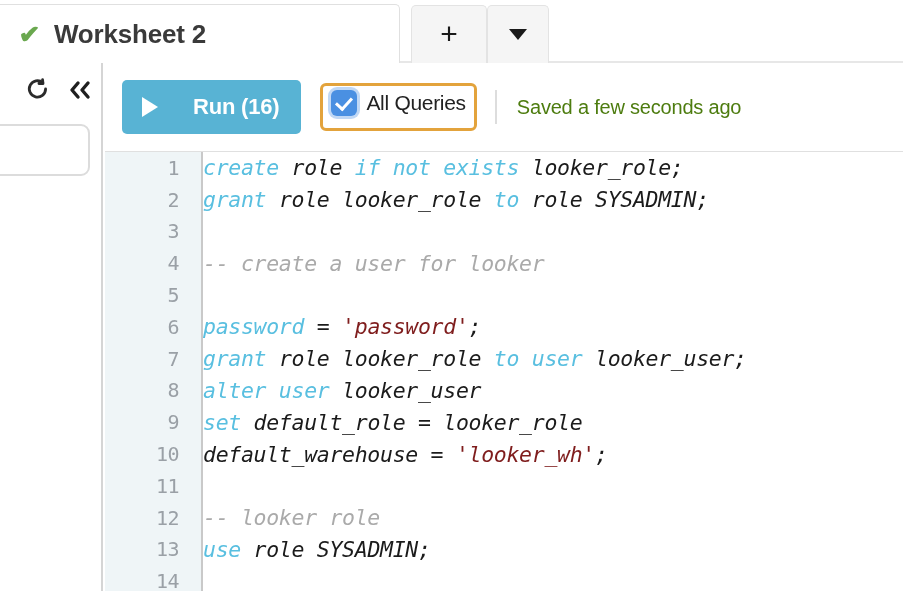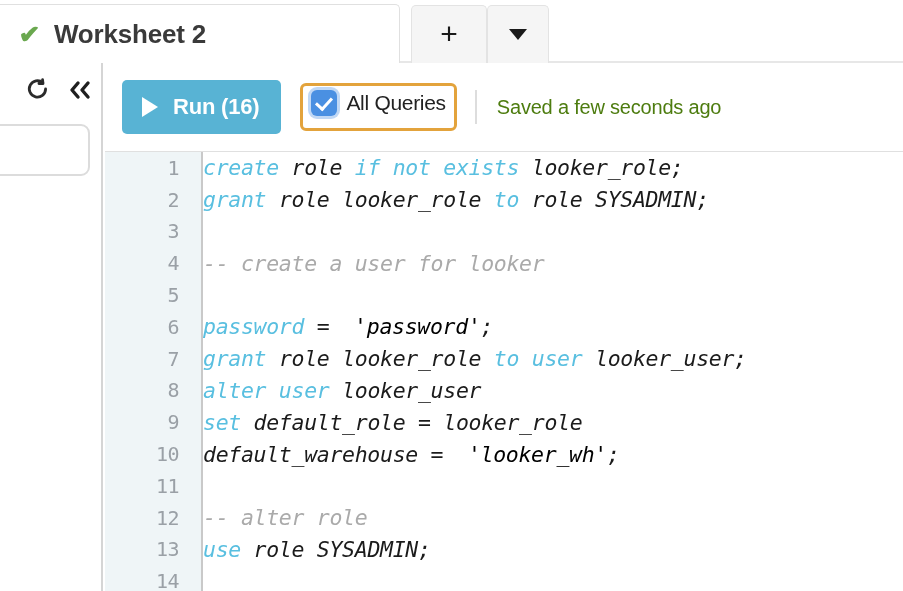--- a/index.html
+++ b/index.html
@@ -139,20 +139,21 @@
     border-radius: 5px;
     color: #ffffff;
     font-family: "Liberation Sans", sans-serif;
     font-size: 22px;
     font-weight: bold;
     display: flex;
     align-items: center;
     padding: 0 22px 0 20px;
     cursor: pointer;
     letter-spacing: -0.2px;
+    gap: 20px;
   }
   .run-triangle {
     width: 0; height: 0;
     border-top: 10px solid transparent;
     border-bottom: 10px solid transparent;
     border-left: 16px solid #ffffff;
     margin-right: 15px;
   }
   .allq-wrap {
     margin-left: 19px;
@@ -244,21 +245,21 @@
   .linecode {
     padding-left: 12px;
     font-family: "DejaVu Sans Mono", monospace;
     font-size: 21.5px;
     color: #1b1b1b;
     white-space: pre;
     letter-spacing: -0.3px;
     font-style: italic;
   }
   .kw   { color: #59bfe0; }
-  .str  { color: #000000; margin-left: 12px; }
+  .str  { color: #7f1d1d; }
   .cmt  { color: #aaaaaa; }
 </style>
 </head>
 <body>
 
 <div id="app">
 
   <div class="tabstrip">
 
     <div class="tab-active">
@@ -351,21 +352,21 @@
         <div class="line">
           <div class="lineno">10</div>
           <div class="linecode"><span>default_warehouse = </span><span class="str">'looker_wh'</span><span>;</span></div>
         </div>
         <div class="line">
           <div class="lineno">11</div>
           <div class="linecode"></div>
         </div>
         <div class="line">
           <div class="lineno">12</div>
-          <div class="linecode"><span class="cmt">-- alter role</span></div>
+          <div class="linecode"><span class="cmt">-- looker role</span></div>
         </div>
         <div class="line">
           <div class="lineno">13</div>
           <div class="linecode"><span class="kw">use</span><span> role SYSADMIN;</span></div>
         </div>
         <div class="line">
           <div class="lineno">14</div>
           <div class="linecode"></div>
         </div>
       </div>

